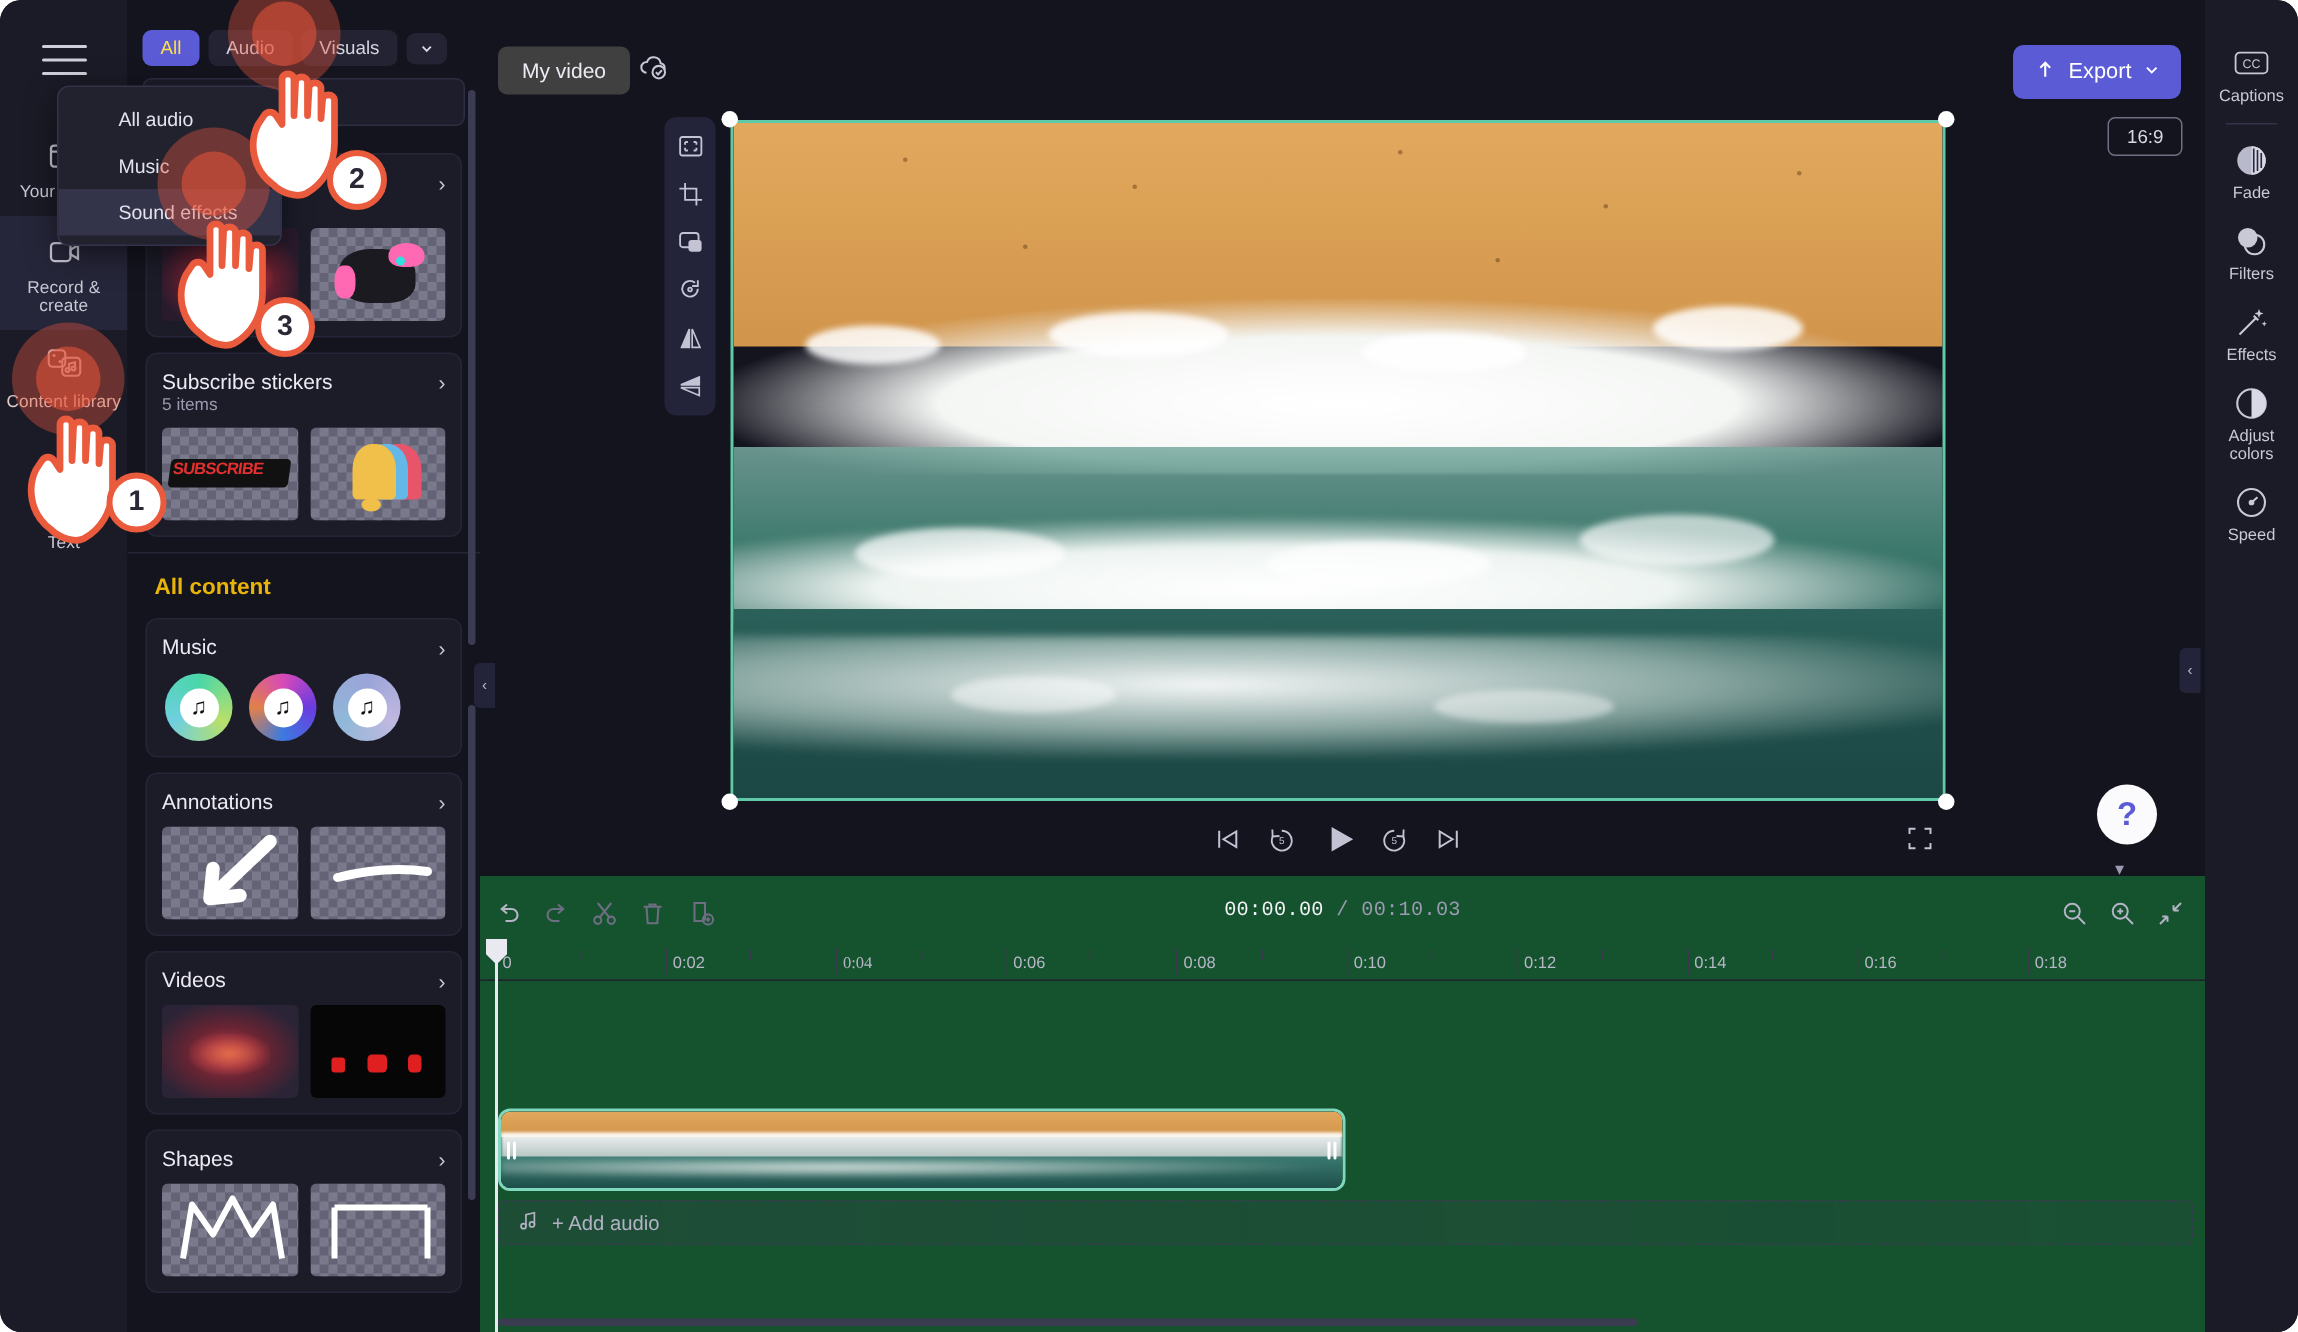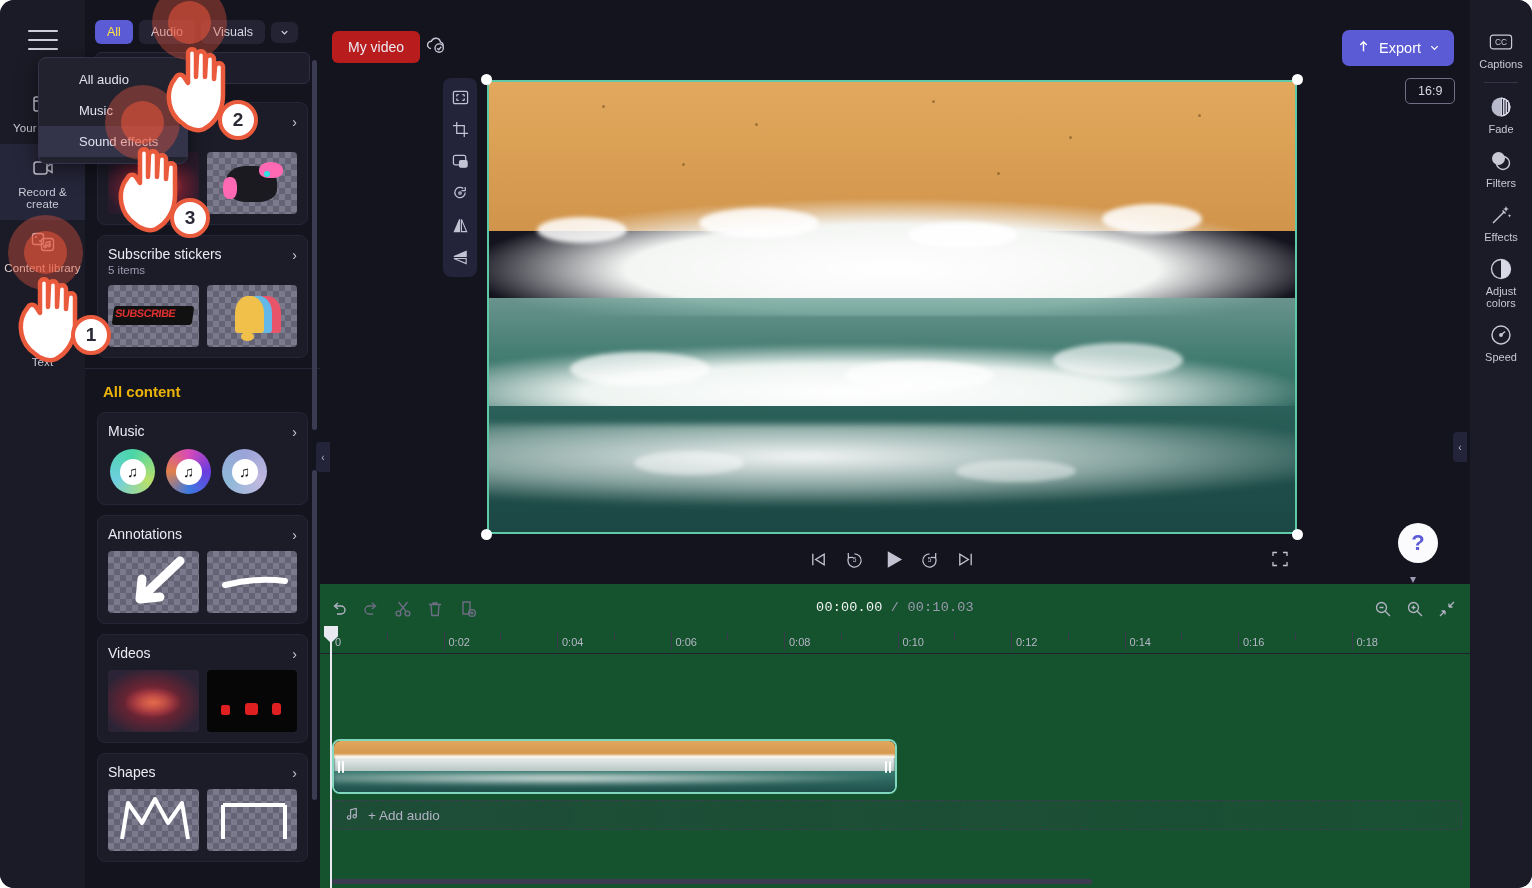--- a/index.html
+++ b/index.html
@@ -119,21 +119,21 @@
     border-radius: 8px; padding: 6px 0; z-index: 40;
     box-shadow: 0 6px 20px rgba(0,0,0,.5);
   }
   .dd-item { font-size: 13px; color:#e4e2ee; padding: 8px 12px 8px 40px; cursor:pointer; }
   .dd-item.hl { background:#33334a; }
 
   
   #center { position:absolute; left: 320px; top: 0; width: 1150px; height: 584px; background:#14141f; }
   #title-chip {
     position:absolute; left: 12px; top: 31px;
-    background:#b91c1c; border-radius:6px; padding: 8px 16px;
+    background:#404040; border-radius:6px; padding: 8px 16px;
     font-size: 14px; color:#eceaf3; cursor:text;
   }
   #save-state { position:absolute; left: 105px; top: 34px; color:#c6c6d6; }
 
   #tools-bar {
     position:absolute; left: 123px; top: 78px;
     width: 34px; background:#23233a; border-radius: 8px;
     padding: 7px 0; display:flex; flex-direction:column; align-items:center; gap: 7px; z-index: 12;
   }
   .tool-btn { width:26px; height:25px; display:flex; align-items:center; justify-content:center; color:#c3c3d4; cursor:pointer; border-radius:4px; }
@@ -733,21 +733,21 @@
     </div>
 
     <div id="ruler">
         <div class="rtick" style="left: 10px;"></div>
         <div class="rlabel" style="left: 15px;">0</div>
         <div class="rtick minor" style="left: 66.75px;"></div>
         <div class="rtick" style="left: 123.5px;"></div>
         <div class="rlabel" style="left: 128.5px;">0:02</div>
         <div class="rtick minor" style="left: 180.25px;"></div>
         <div class="rtick" style="left: 237px;"></div>
-        <div class="rlabel" style="left: 242px;">0:04</div>
+        <div class="rlabel" style="left: 242px; font-family: Liberation Serif, serif;">0:04</div>
         <div class="rtick minor" style="left: 293.75px;"></div>
         <div class="rtick" style="left: 350.5px;"></div>
         <div class="rlabel" style="left: 355.5px;">0:06</div>
         <div class="rtick minor" style="left: 407.25px;"></div>
         <div class="rtick" style="left: 464px;"></div>
         <div class="rlabel" style="left: 469px;">0:08</div>
         <div class="rtick minor" style="left: 520.75px;"></div>
         <div class="rtick" style="left: 577.5px;"></div>
         <div class="rlabel" style="left: 582.5px;">0:10</div>
         <div class="rtick minor" style="left: 634.25px;"></div>

